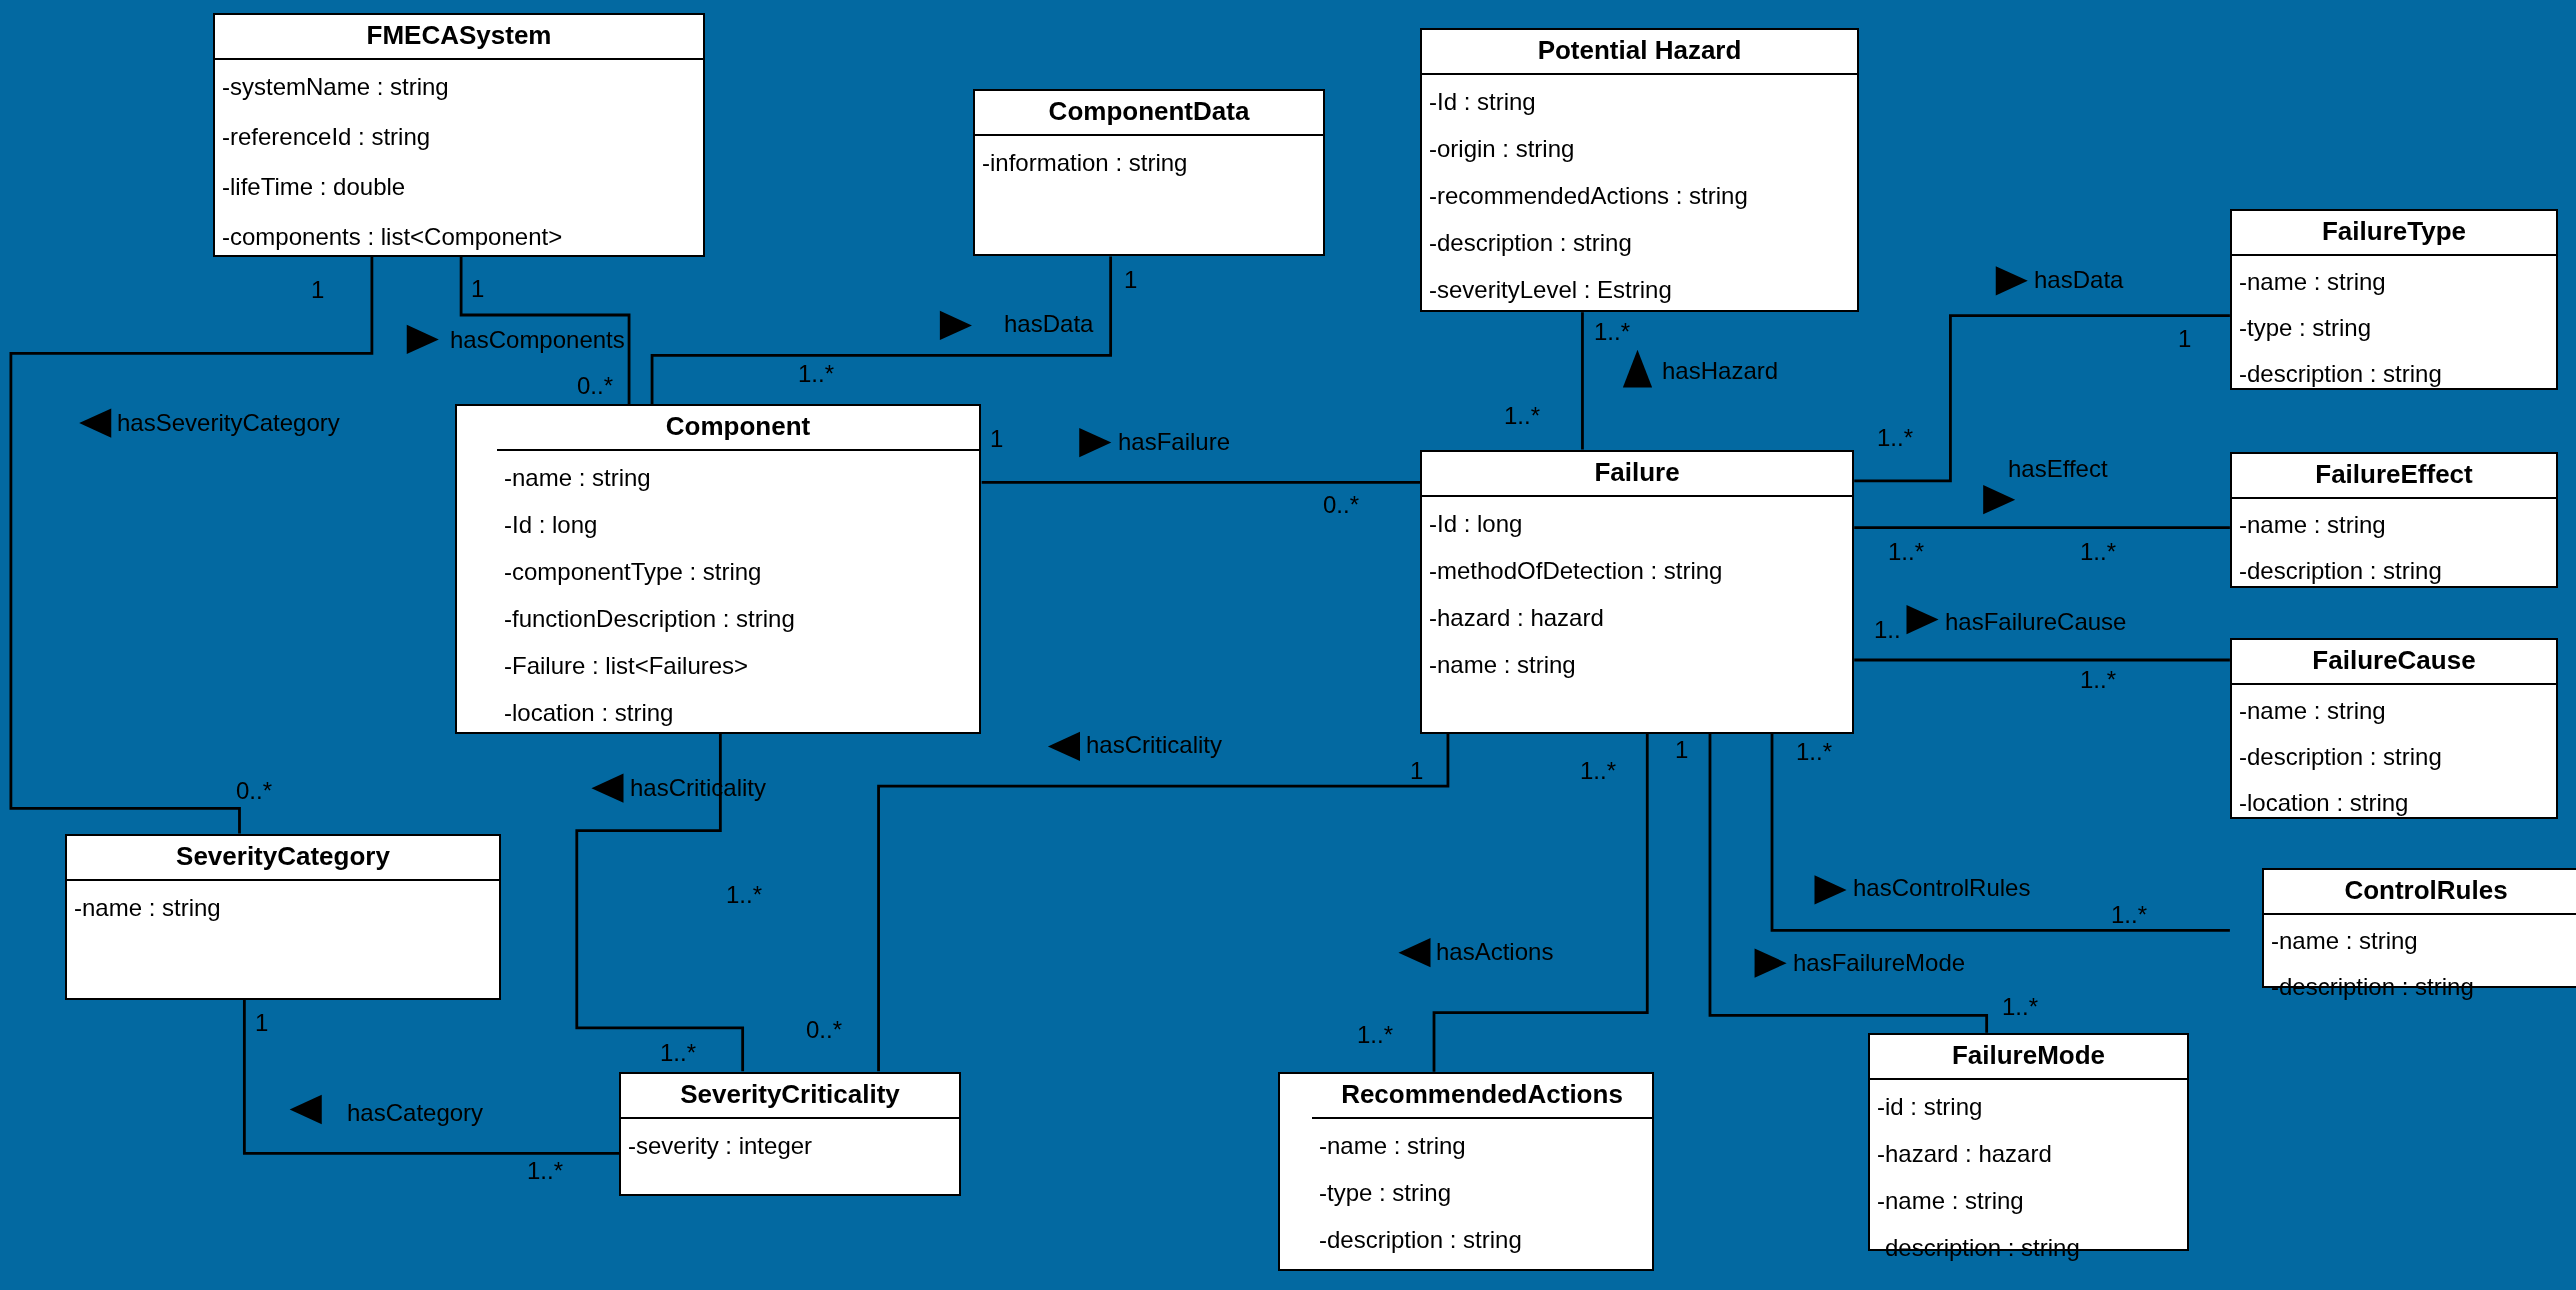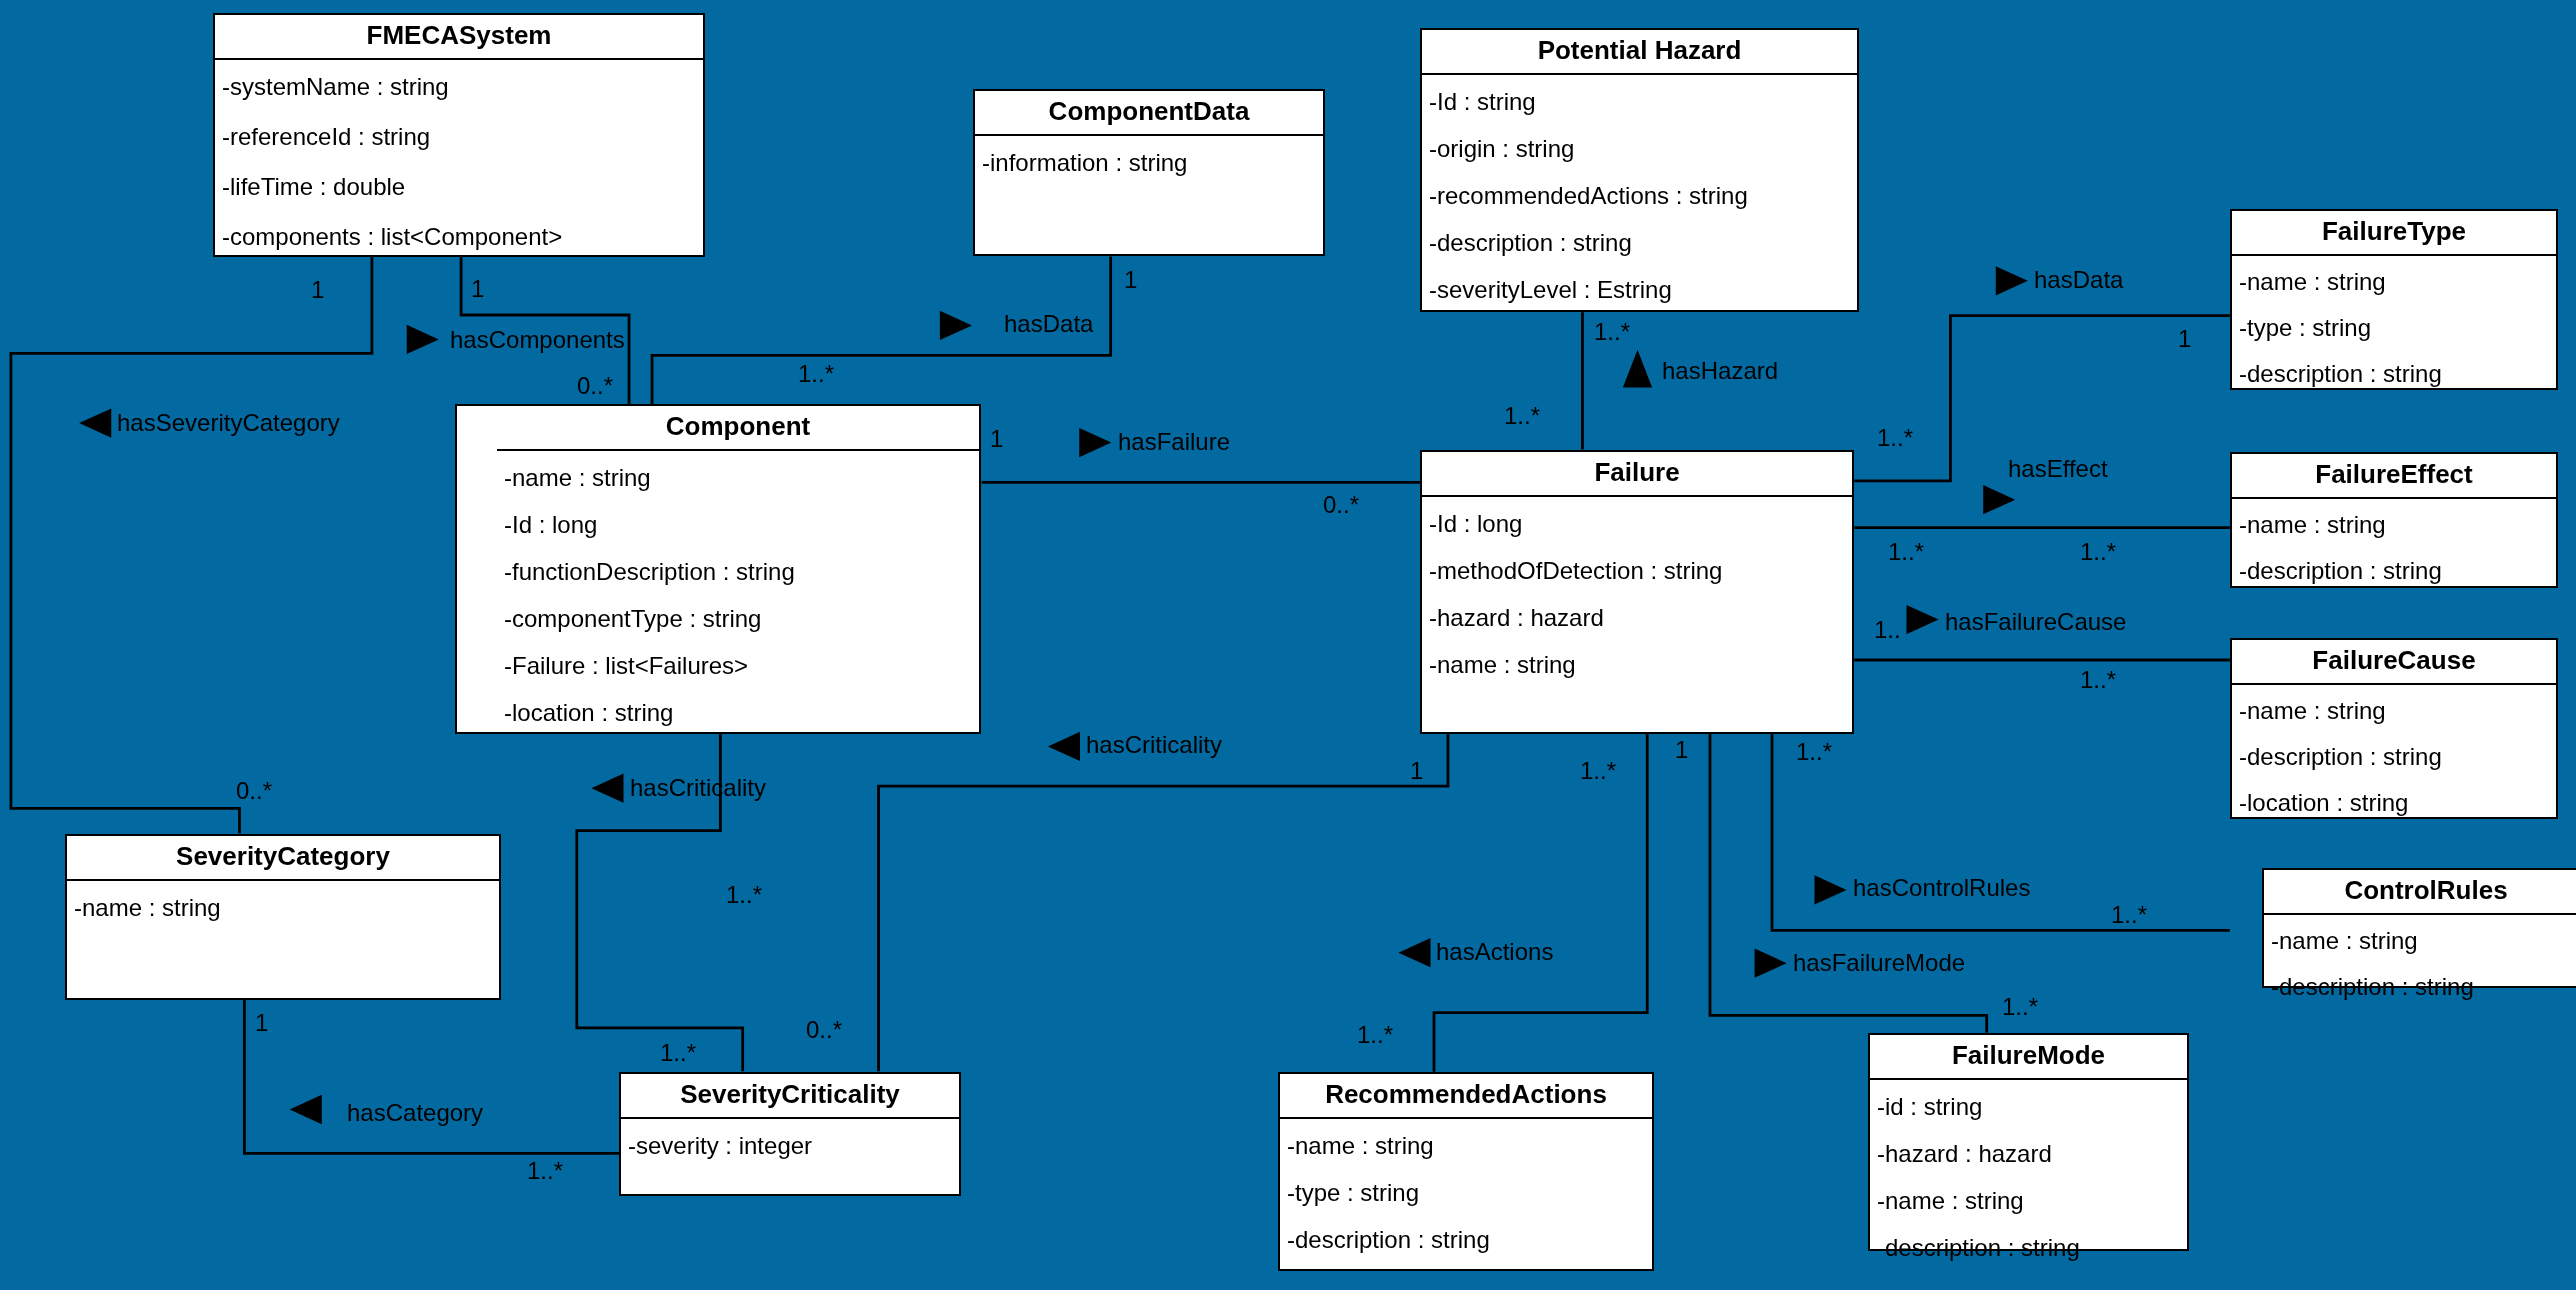--- a/index.html
+++ b/index.html
@@ -91,22 +91,22 @@
       <li>-type : string</li>
       <li>-description : string</li>
     </ul>
   </div>
 
   <div class="uml-class" style="left:455px;top:404px;width:526px;height:330px;padding-left:40px;">
     <div class="title">Component</div>
     <ul>
       <li>-name : string</li>
       <li>-Id : long</li>
+      <li>-componentType : string</li>
       <li>-functionDescription : string</li>
-      <li>-componentType : string</li>
       <li>-Failure : list&lt;Failures&gt;</li>
       <li>-location : string</li>
     </ul>
   </div>
 
   <div class="uml-class" style="left:1420px;top:450px;width:434px;height:284px;">
     <div class="title">Failure</div>
     <ul>
       <li>-Id : long</li>
       <li>-methodOfDetection : string</li>
@@ -147,21 +147,21 @@
     </ul>
   </div>
 
   <div class="uml-class" style="left:619px;top:1072px;width:342px;height:124px;">
     <div class="title">SeverityCriticality</div>
     <ul>
       <li>-severity : integer</li>
     </ul>
   </div>
 
-  <div class="uml-class" style="left:1278px;top:1072px;width:376px;height:199px;">
+  <div class="uml-class" style="left:1278px;top:1072px;width:376px;height:199px;padding-left:32px;">
     <div class="title">RecommendedActions</div>
     <ul>
       <li>-name : string</li>
       <li>-type : string</li>
       <li>-description : string</li>
     </ul>
   </div>
 
   <div class="uml-class" style="left:1868px;top:1033px;width:321px;height:218px;">
     <div class="title">FailureMode</div>

